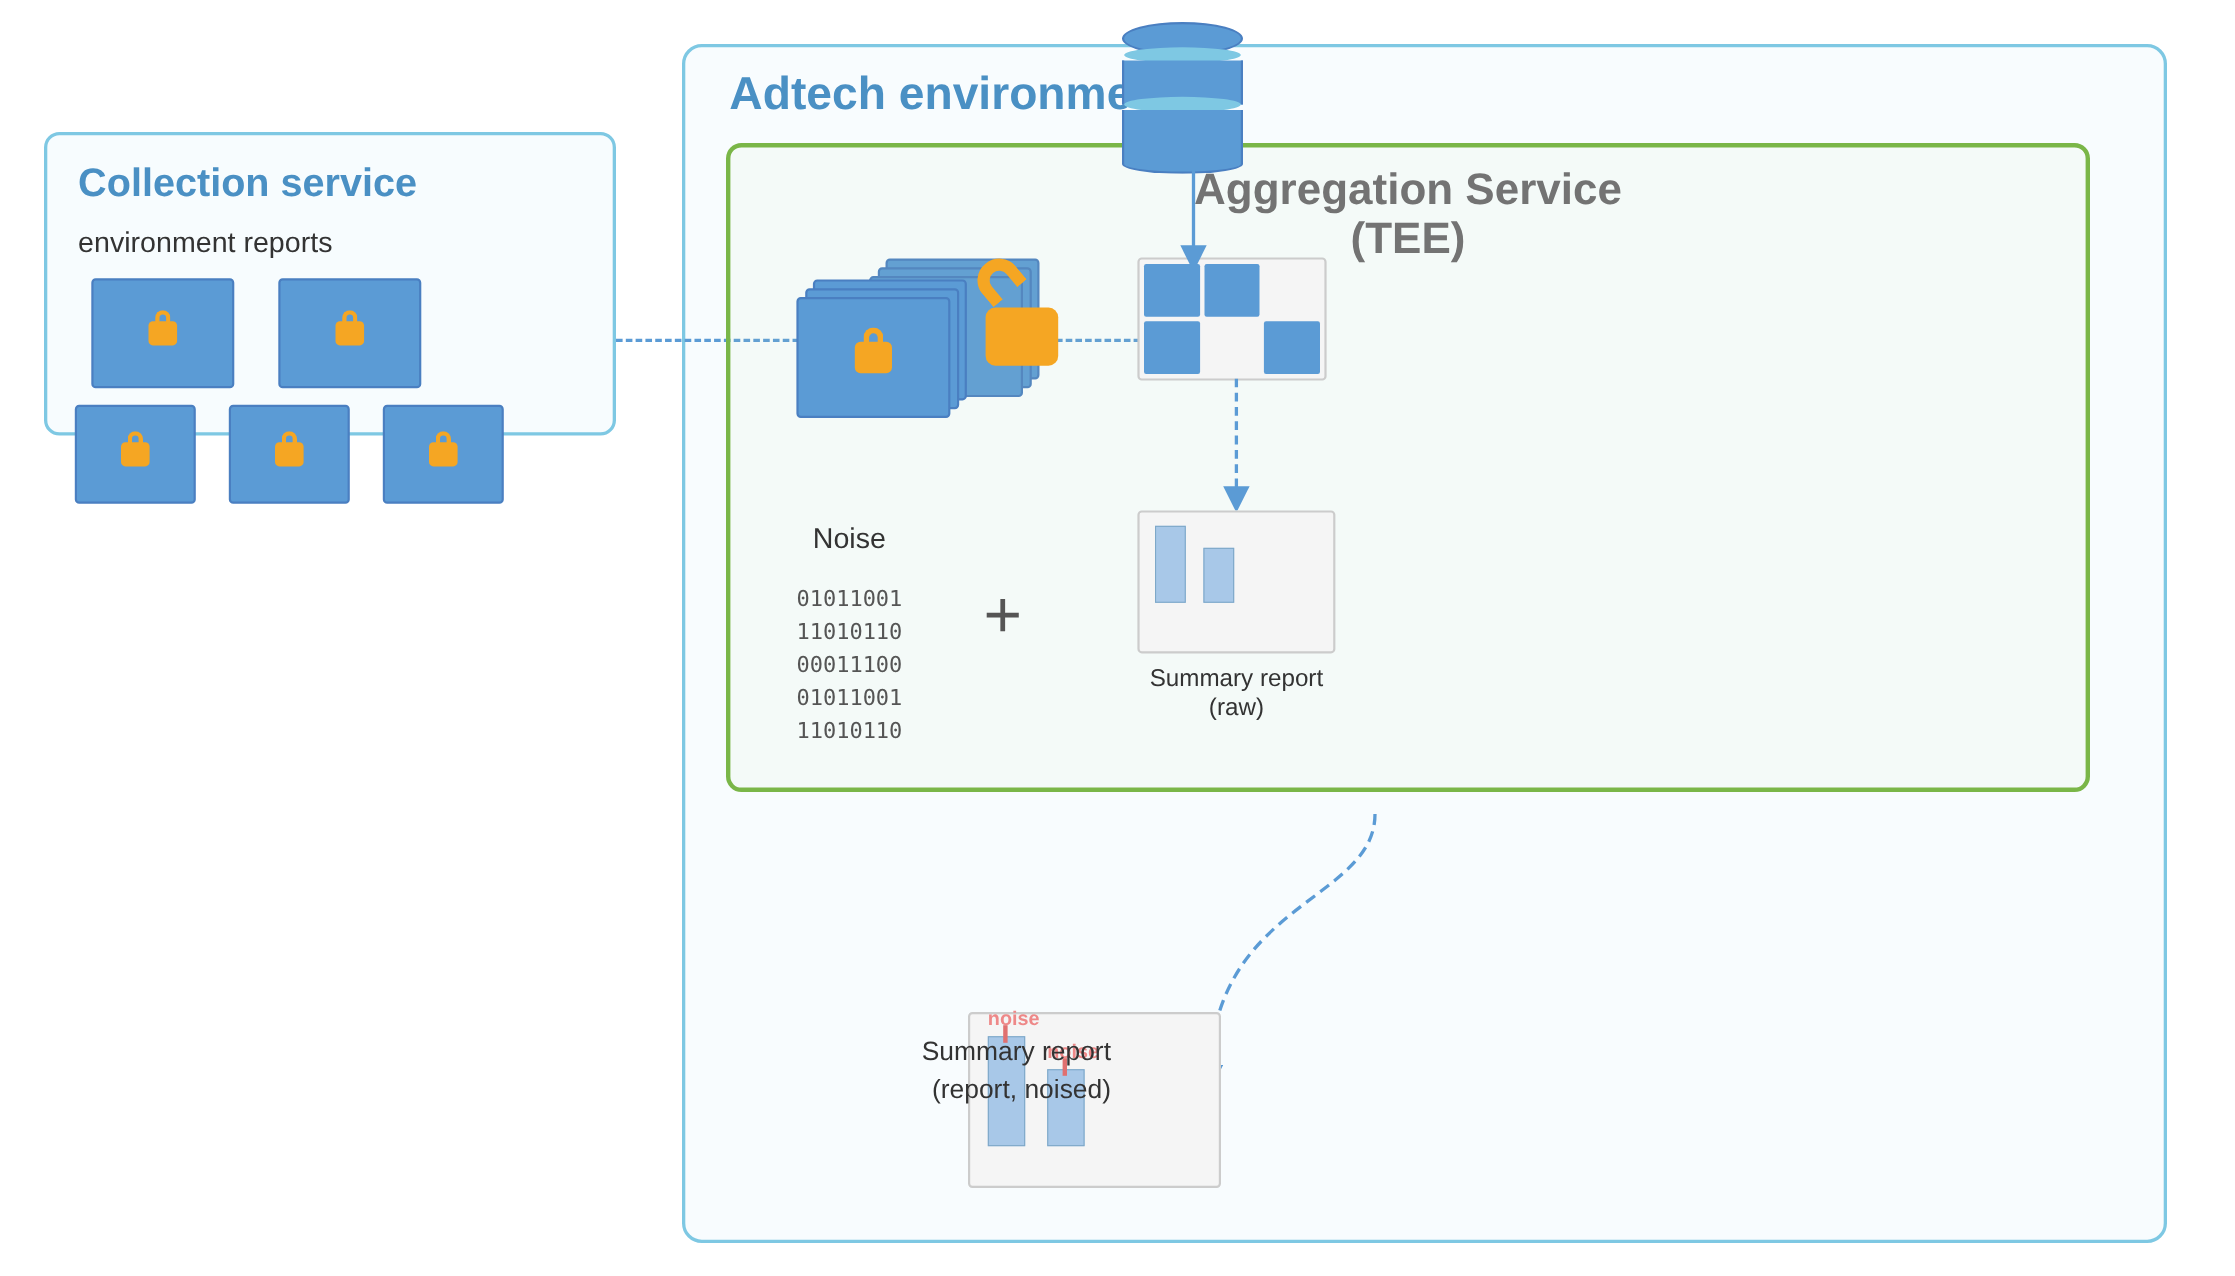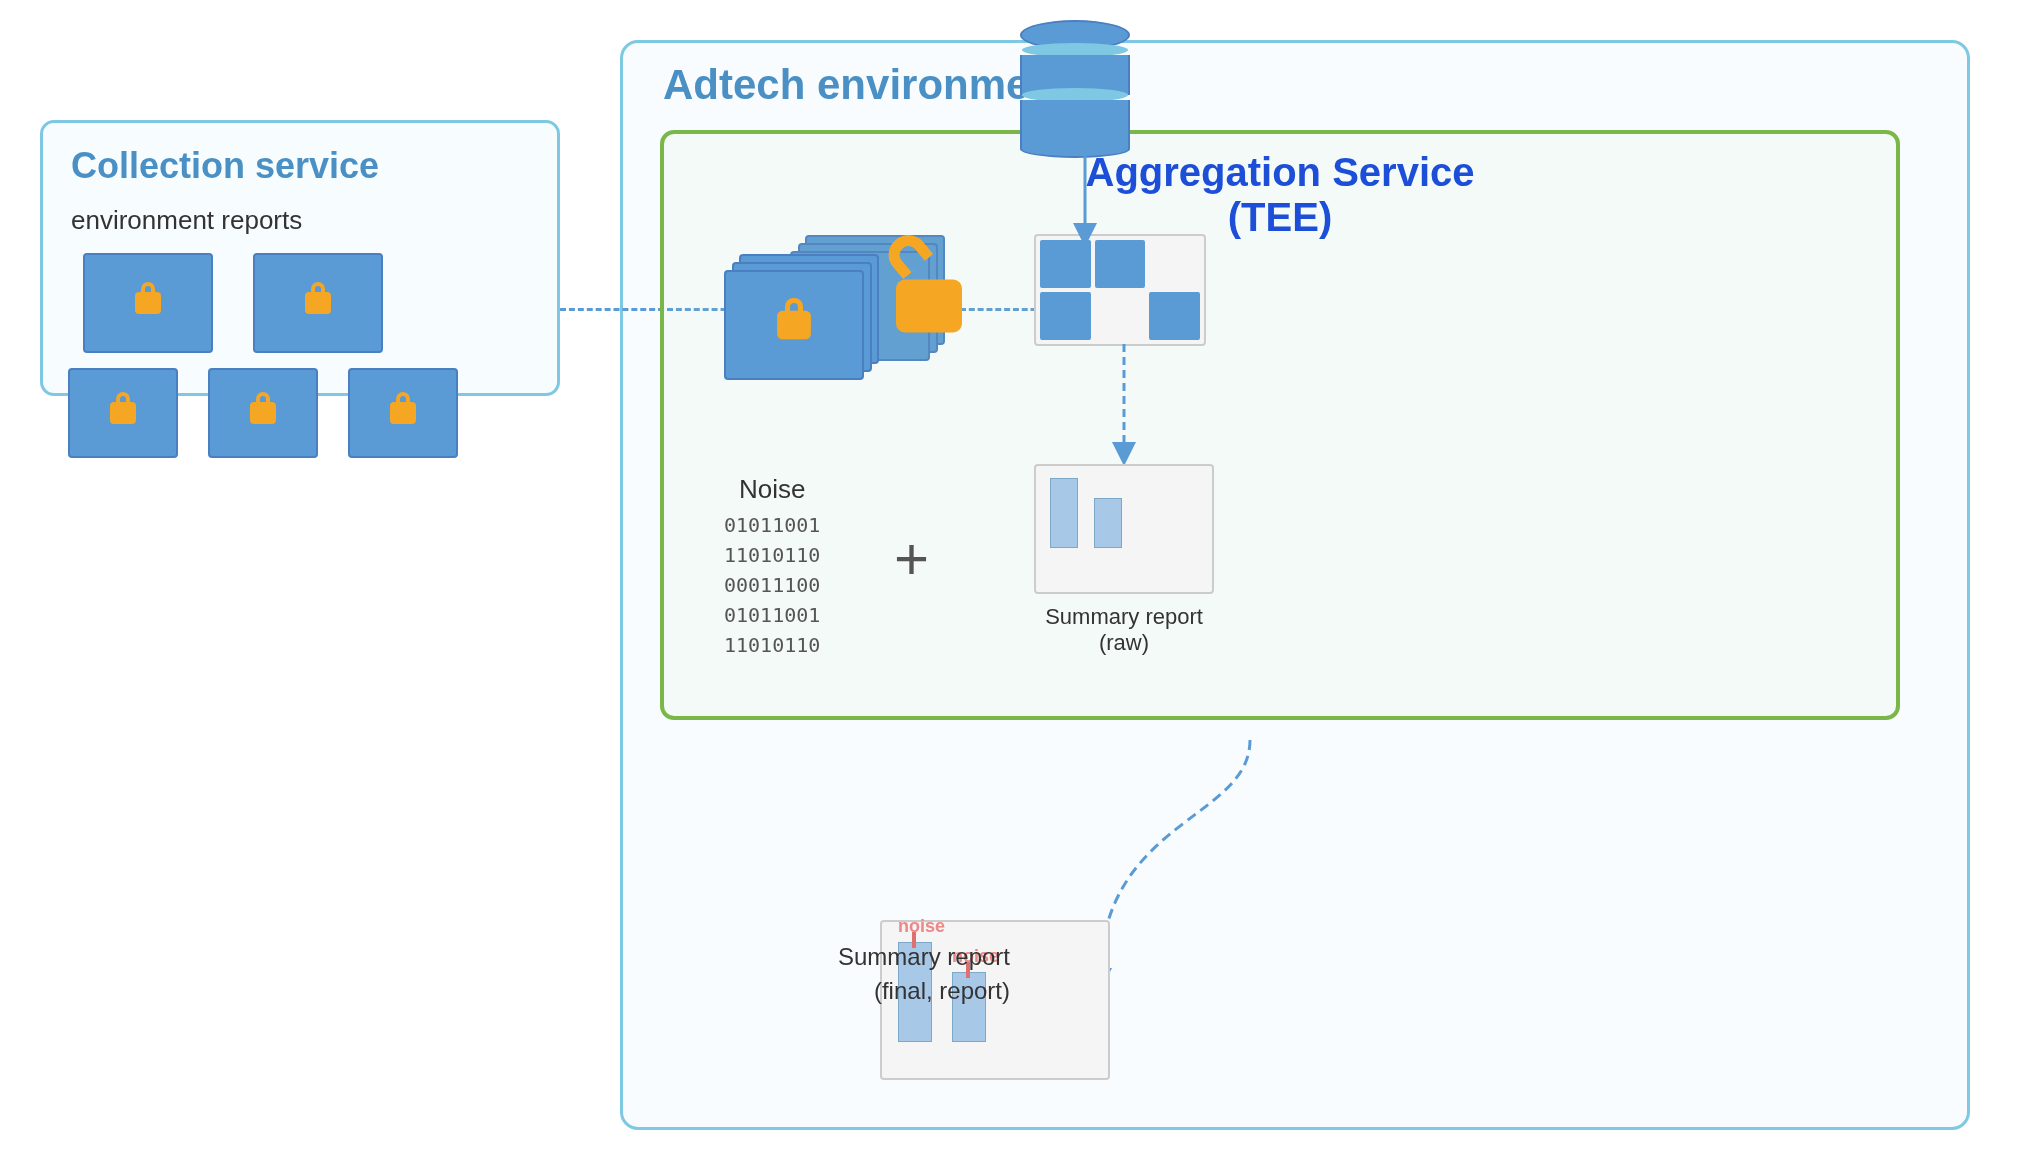--- a/index.html
+++ b/index.html
@@ -82,21 +82,21 @@
       border: 4px solid #7ab648;
       border-radius: 14px;
       background: rgba(200, 230, 180, 0.08);
     }
 
     .aggregation-label {
       position: absolute;
       top: 16px;
       left: 50%;
       transform: translateX(-50%);
-      color: #1d4ed8;
+      color: #737373;
       font-size: 40px;
       font-weight: bold;
       text-align: center;
       white-space: nowrap;
     }
     .arrow-dashed {
       position: absolute;
       height: 3px;
       border-top: 3px dashed #5b9bd5;
       background: transparent;
@@ -194,21 +194,21 @@
     .noise-label {
       font-size: 26px;
       color: #333;
       font-weight: 500;
     }
     .noise-binary {
       font-family: monospace;
       font-size: 20px;
       color: #555;
       line-height: 1.5;
-      margin-top: 5px;
+      margin-top: 24px;
     }
 
     .plus-sign {
       position: absolute;
       font-size: 60px;
       color: #555;
       font-weight: 300;
     }
 
     
@@ -483,16 +483,16 @@
         <div class="noise-bar-label" style="top:-26px;left:0;">noise</div>
         <div style="width:4px;height:16px;background:#e07070;position:absolute;top:-10px;left:14px;"></div>
         <div class="bar" style="height:70px;width:34px;"></div>
       </div>
     </div>
     <div style="position:absolute;bottom:-8px;right:-8px;width:100%;height:100%;background:#e0e0e0;border:2px solid #ccc;border-radius:4px;z-index:-1;"></div>
   </div>
 
   <div style="position:absolute;left:750px;top:940px;font-size:24px;color:#333;text-align:right;width:260px;line-height:1.4;">
     <span>Summary report</span><br>
-    <span>(final, report)</span>
+    <span>(report, noised)</span>
   </div>
 
 </div>
 
 </body></html>

